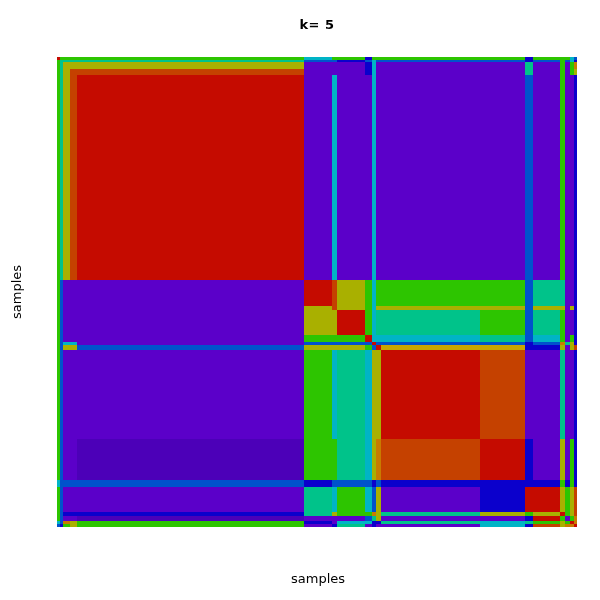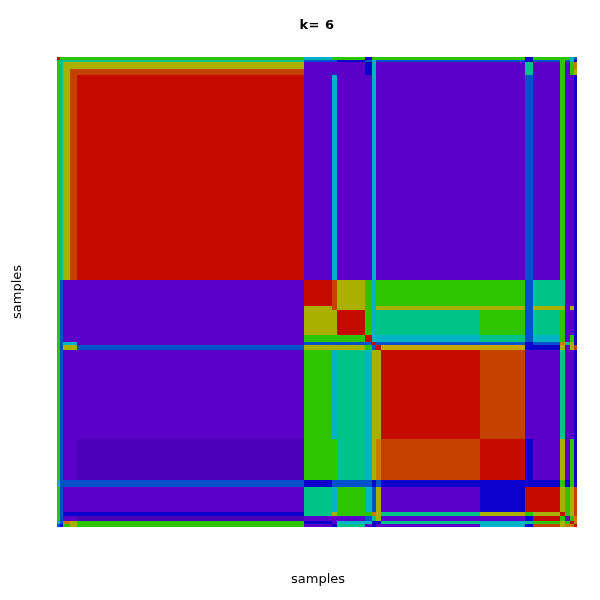--- a/index.html
+++ b/index.html
@@ -52,21 +52,21 @@
   }
   .cell {
     width: 100%;
     height: 100%;
   }
 </style>
 </head>
 <body>
 
 <div class="canvas">
-  <div class="plot-title">k= 6</div>
+  <div class="plot-title">k= 5</div>
   <div class="y-label">samples</div>
   <div class="heatmap" id="heatmap" style="grid-template-columns: 3fr 3fr 7fr 7fr 227fr 28fr 5fr 28fr 7fr 4fr 5fr 99fr 45fr 8fr 27fr 5fr 5fr 4fr 3fr; grid-template-rows: 3fr 3fr 7fr 7fr 227fr 28fr 5fr 28fr 7fr 4fr 5fr 99fr 45fr 8fr 27fr 5fr 5fr 4fr 3fr;">
       <div class="cell" style="background: rgb(197, 11, 0);"></div>
       <div class="cell" style="background: rgb(45, 197, 0);"></div>
       <div class="cell" style="background: rgb(45, 197, 0);"></div>
       <div class="cell" style="background: rgb(45, 197, 0);"></div>
       <div class="cell" style="background: rgb(45, 197, 0);"></div>
       <div class="cell" style="background: rgb(0, 180, 198);"></div>
       <div class="cell" style="background: rgb(45, 197, 0);"></div>
       <div class="cell" style="background: rgb(45, 197, 0);"></div>

